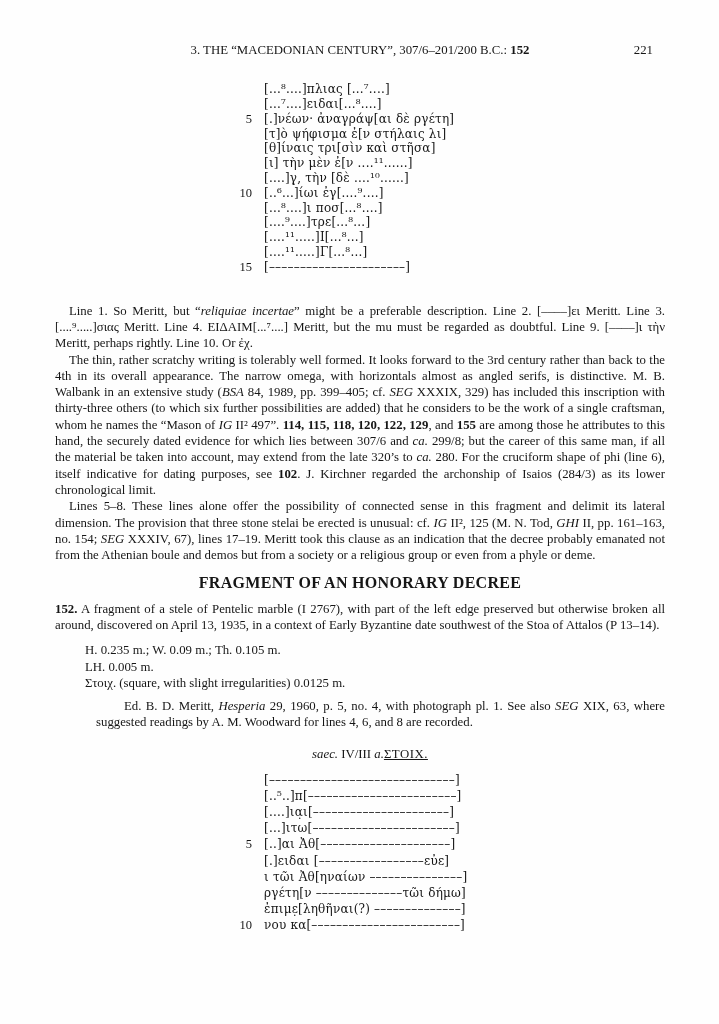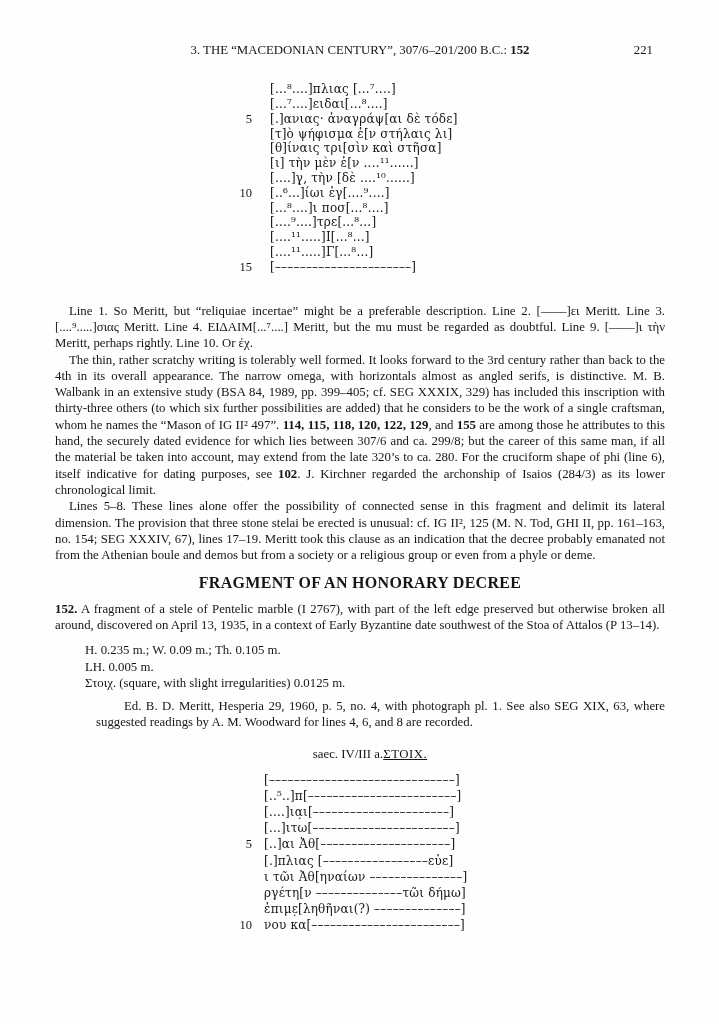--- a/index.html
+++ b/index.html
@@ -25,21 +25,21 @@
   .page-num { position:absolute; right:12px; top:0; }
   .greek-block {
     font-family:"DejaVu Serif",serif;
     font-size:12px;
     margin-left:181px;
   }
   .greek-block .gl { display:flex; }
   .greek-block .gn { flex:none; width:16px; text-align:right; margin-right:12px; font-family:"Liberation Serif","DejaVu Serif",serif; font-size:12.5px; }
   .greek-block .gt { white-space:pre; letter-spacing:0.2px; }
   #block-prev { margin-bottom:28px; }
-  #block-prev .gl { line-height:14.8px;gap:6px; }
+  #block-prev .gl { line-height:14.8px; }
   #block-152 { margin-top:10px; }
   #block-152 .gl { line-height:16.1px; }
   .para { text-align:justify; text-indent:14px; }
   .para.noindent { text-indent:0; }
   .section-heading {
     text-align:center;
     font-weight:bold;
     letter-spacing:0.3px;
     margin-top:12px;
     margin-bottom:9px;
@@ -49,21 +49,21 @@
   .ed-para { text-indent:28px; text-align:justify; margin-top:7px;margin-left:41px; }
   .date-row {
     margin-top:15px;
     display:flex;
     justify-content:center;
     align-items:baseline;
   }
   .date-left { margin-left:30px; }
   .stoich { margin-right:10px; letter-spacing:0.5px;text-decoration:underline; }
   b, .b { font-weight:bold; }
-  i, .i { }
+  i, .i { font-style:italic; }
 </style>
 </head>
 <body>
 
 <div class="page">
 
   <div class="running-head">
     <span><span>3. THE “MACEDONIAN CENTURY”, 307/6–201/200 B.C.: </span><span class="b">152</span></span>
     <span class="page-num">221</span>
   </div>
@@ -72,21 +72,21 @@
       <div class="gl">
         <span class="gn"></span>
         <span class="gt">[...⁸....]πλιας [...⁷....]</span>
       </div>
       <div class="gl">
         <span class="gn"></span>
         <span class="gt">[...⁷....]ειδαι[...⁸....]</span>
       </div>
       <div class="gl">
         <span class="gn">5</span>
-        <span class="gt">[.]ανιας· ἀναγράψ[αι δὲ τόδε]</span>
+        <span class="gt">[.]νέων· ἀναγράψ[αι δὲ ργέτη]</span>
       </div>
       <div class="gl">
         <span class="gn"></span>
         <span class="gt">[τ]ὸ ψήφισμα ἐ[ν στήλαις λι]</span>
       </div>
       <div class="gl">
         <span class="gn"></span>
         <span class="gt">[θ]ίναις τρι[σὶν καὶ στῆσα]</span>
       </div>
       <div class="gl">
@@ -165,21 +165,21 @@
       <div class="gl">
         <span class="gn"></span>
         <span class="gt">[...]ιτω[–––––––––––––––––––––––]</span>
       </div>
       <div class="gl">
         <span class="gn">5</span>
         <span class="gt">[..]αι Ἀθ[–––––––––––––––––––––]</span>
       </div>
       <div class="gl">
         <span class="gn"></span>
-        <span class="gt">[.]πλιας [–––––––––––––––––εὐε]</span>
+        <span class="gt">[.]ειδαι [–––––––––––––––––εὐε]</span>
       </div>
       <div class="gl">
         <span class="gn"></span>
         <span class="gt">ι τῶι Ἀθ[ηναίων –––––––––––––––]</span>
       </div>
       <div class="gl">
         <span class="gn"></span>
         <span class="gt">ργέτη[ν ––––––––––––––τῶι δήμω]</span>
       </div>
       <div class="gl">

